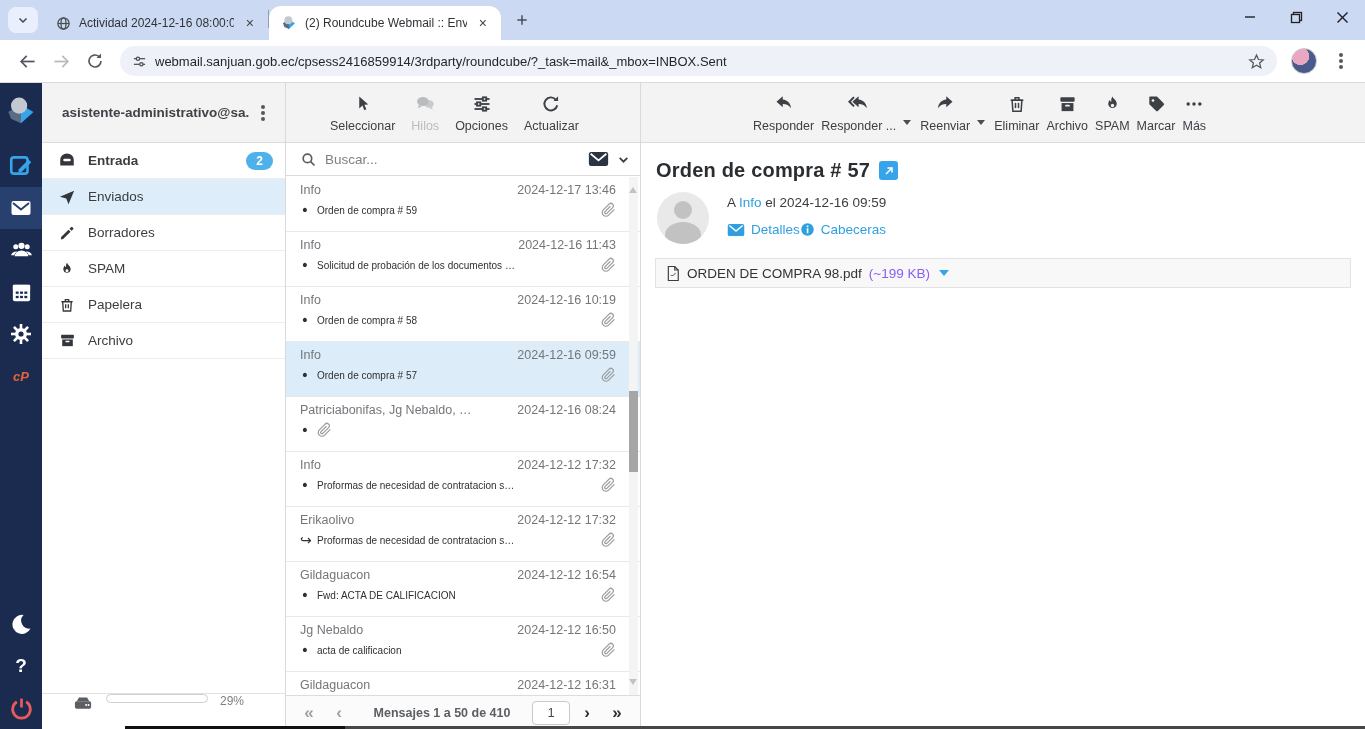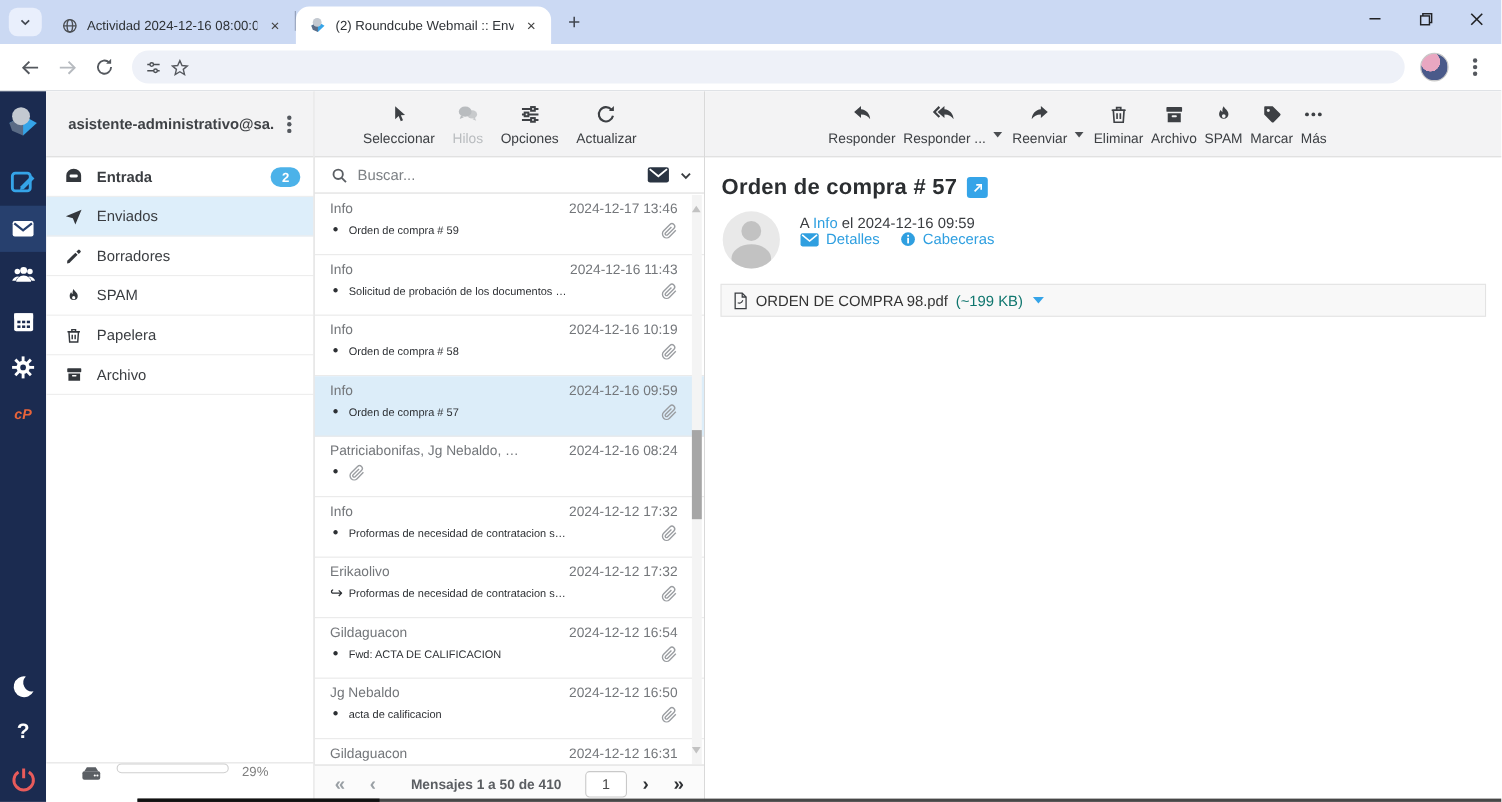--- a/index.html
+++ b/index.html
@@ -85,25 +85,25 @@
   .dd{width:0;height:0;border-left:4px solid transparent;border-right:4px solid transparent;border-top:5px solid #4a4d51;align-self:flex-end;margin:0 2px 17px 0;cursor:pointer}
   .vsubject{display:flex;align-items:center;gap:9px;padding:16px 0 0 15px}
   .vsubject h1{font-size:20px;font-weight:bold;color:#2b2e31;letter-spacing:.2px}
   .extlink{width:19px;height:19px;background:#35a4e8;border-radius:3px;display:flex;align-items:center;justify-content:center;color:#fff;cursor:pointer}
   .vheader{display:flex;padding:10px 0 0 16px;gap:18px}
   .avatar-msg{width:52px;height:52px;border-radius:50%;background:#e9e9e9;overflow:hidden;position:relative;flex:0 0 auto}
   .avatar-msg::before{content:"";position:absolute;left:17px;top:9px;width:18px;height:18px;border-radius:50%;background:#c2c2c2}
   .avatar-msg::after{content:"";position:absolute;left:8px;top:30px;width:36px;height:26px;border-radius:50%;background:#c2c2c2}
   .vmeta{padding-top:3px;font-size:13.5px;color:#3a3d41}
   .vmeta .link{color:#2f9fe0;cursor:pointer}
-  .vlinks{display:flex;align-items:center;gap:18px;margin-top:0}
+  .vlinks{display:flex;align-items:center;margin-top:12px}
   .vlink{display:flex;align-items:center;gap:6px;color:#2f9fe0;font-size:13.5px;cursor:pointer}
   .attachbar{margin:14px 14px 0 14px;height:30px;background:#f8f8f8;border:1px solid #e3e3e3;display:flex;align-items:center;gap:7px;padding:0 10px}
   .attname{font-size:13.5px;color:#333}
-  .attsize{font-size:13.5px;color:#0f766e}
+  .attsize{font-size:13.5px;color:#8b5cf6}
   .attdd{width:0;height:0;border-left:5px solid transparent;border-right:5px solid transparent;border-top:6px solid #35a4e8;margin-left:2px;cursor:pointer}
   .vbody{padding:26px 0 0 15px;font-family:"DejaVu Sans Mono","Liberation Mono",monospace;font-size:12.5px;color:#333}
 
   .bottomstrip{position:absolute;left:125px;right:0;bottom:0;height:3px;background:#474747}
   .bottomstrip .dark{position:absolute;left:0;top:0;bottom:0;width:220px;background:#111}
 </style>
 </head>
 <body>
 
 <div class="tabstrip">
@@ -187,20 +187,21 @@
     </div>
   <div class="urlpill">
     <span>
         <svg width="15" height="15" viewBox="0 0 24 24" fill="none" stroke="#4a4e53" stroke-width="2">
           <line x1="3" y1="7.5" x2="21" y2="7.5"></line>
           <circle cx="9.5" cy="7.5" r="2.6" fill="#eef1f8"></circle>
           <line x1="3" y1="16.5" x2="21" y2="16.5"></line>
           <circle cx="15" cy="16.5" r="2.6" fill="#eef1f8"></circle>
         </svg>
       </span>
+    <span class="urltext">webmail.sanjuan.gob.ec/cpsess2416859914/3rdparty/roundcube/?_task=mail&amp;_mbox=INBOX.Sent</span>
     <span class="star">
         <svg width="17" height="17" viewBox="0 0 24 24" fill="none" stroke="currentColor" stroke-width="1.8">
           <polygon points="12,3 14.8,9.2 21.5,9.8 16.4,14.2 18,20.8 12,17.2 6,20.8 7.6,14.2 2.5,9.8 9.2,9.2"></polygon>
         </svg>
       </span>
   </div>
   <div class="avatar-br"></div>
   <div class="kebab"></div>
 </div>
 

